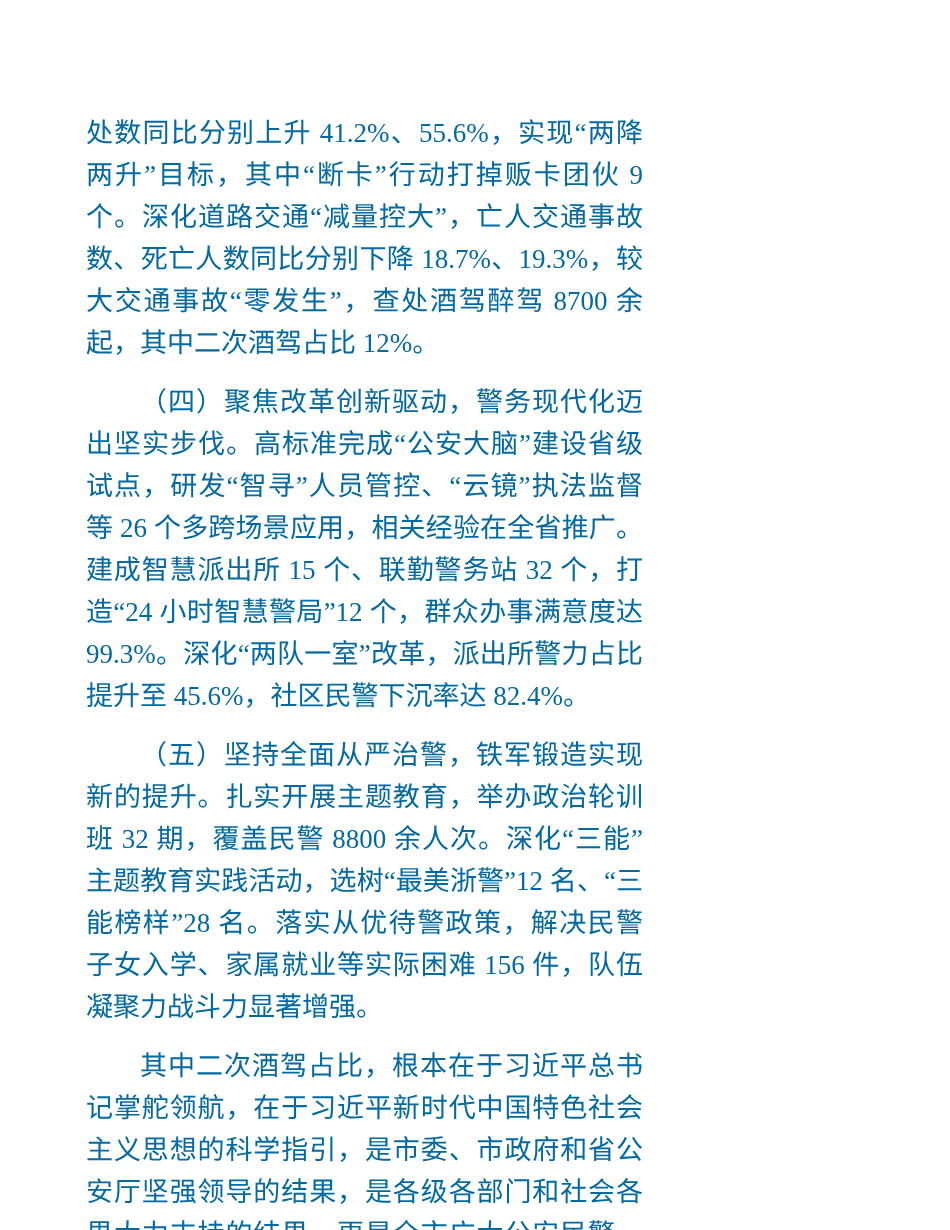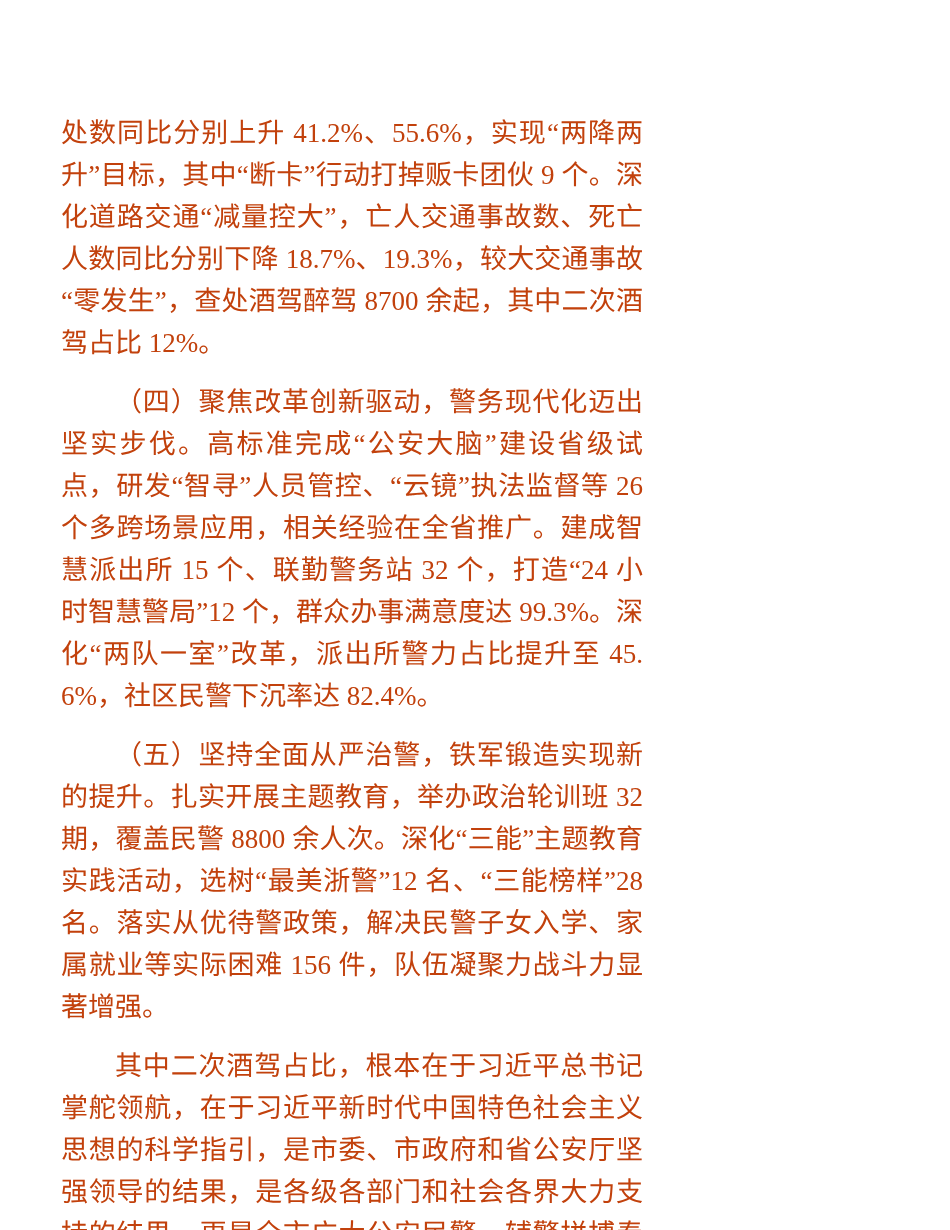--- a/index.html
+++ b/index.html
@@ -5,23 +5,23 @@
   html, body {
     margin: 0;
     padding: 0;
     background: #ffffff;
   }
   .page {
     position: relative;
     width: 756px;
     height: 1230px;
     box-sizing: border-box;
-    padding: 112px 113px 0 61px;
+    padding: 112px 113px 0 86px;
     background: #ffffff;
-    color: #c2410c;
+    color: #0369a1;
     font-family: "Liberation Serif", "DejaVu Serif", serif;
     font-size: 27px;
     line-height: 42px;
     text-align: justify;
     overflow: hidden;
   }
   .para {
     margin: 0;
     text-justify: inter-ideograph;
     word-break: break-all;

